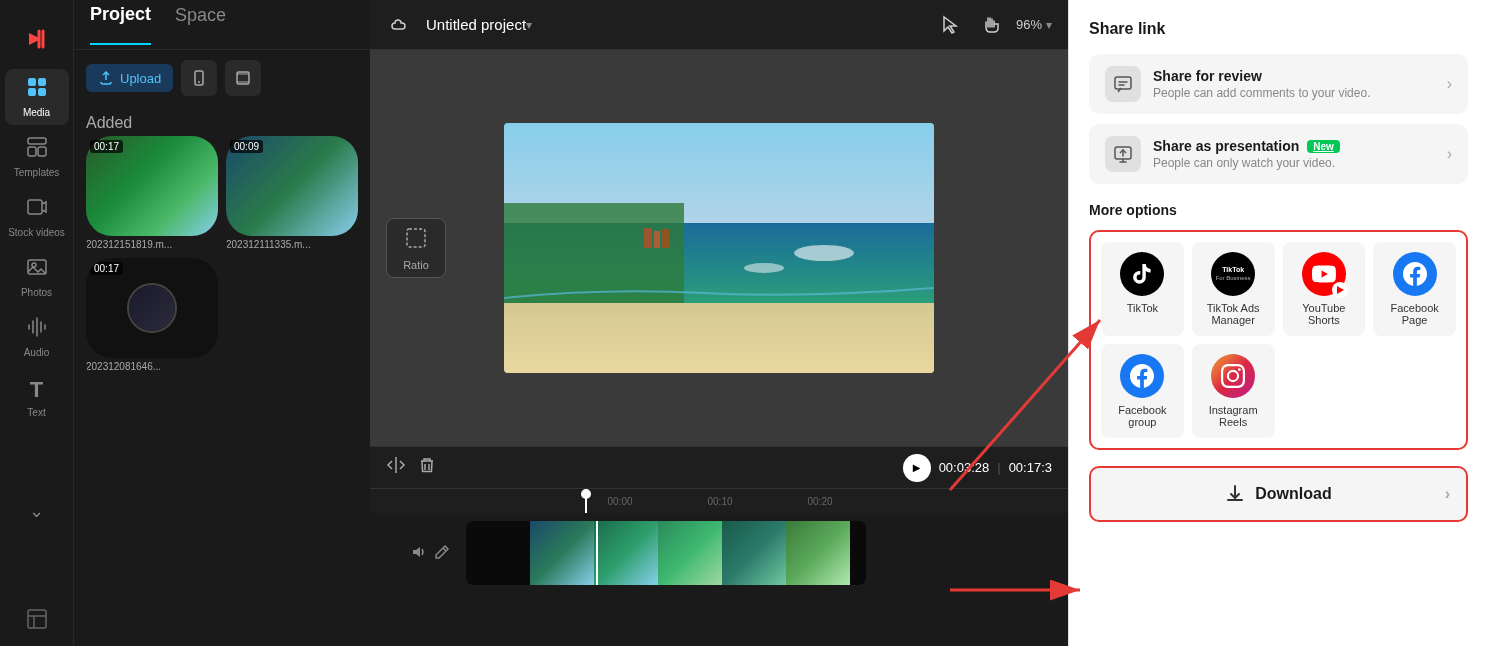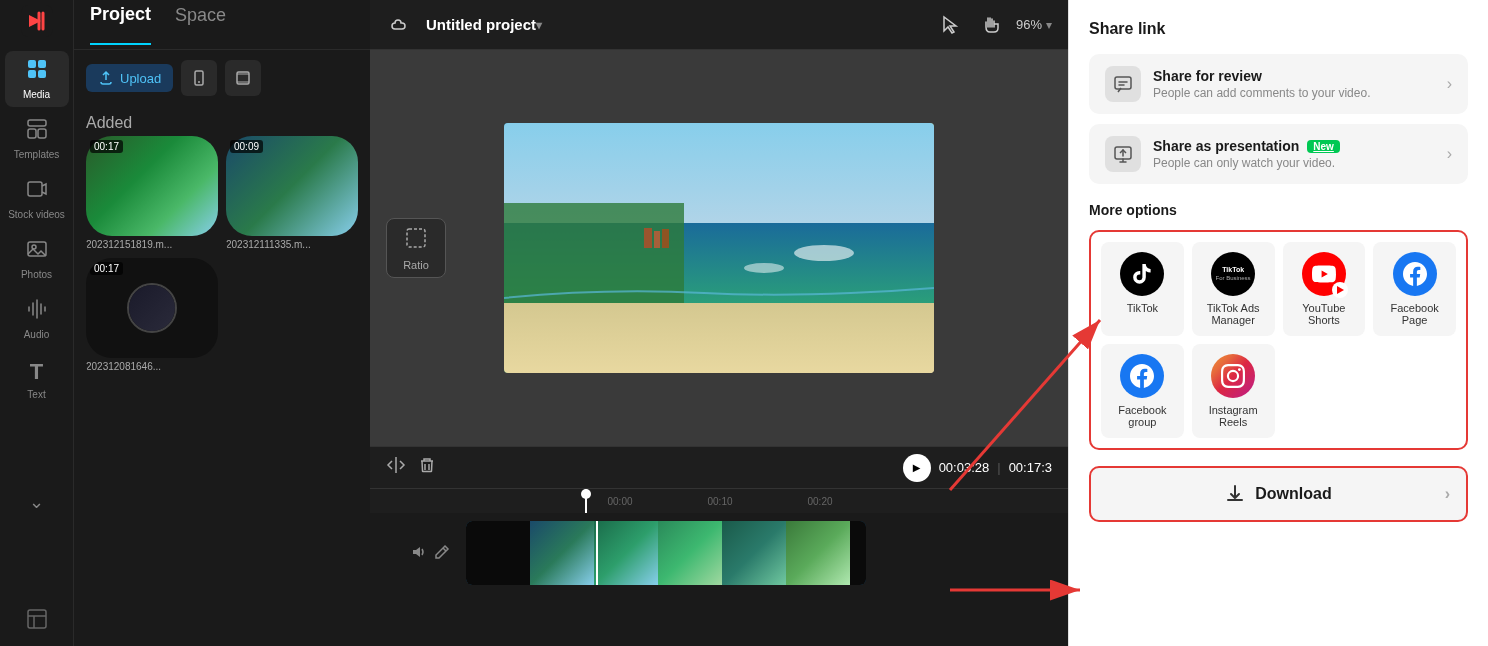--- a/index.html
+++ b/index.html
@@ -6,21 +6,21 @@
     body { width: 1488px; height: 646px; overflow: hidden; font-family: -apple-system, BlinkMacSystemFont, 'Segoe UI', sans-serif; background: #1a1a1a; display: flex; }
 
     
     .sidebar {
       width: 74px;
       height: 646px;
       background: #1a1a1a;
       display: flex;
       flex-direction: column;
       align-items: center;
-      padding-top: 3px;
+      padding-top: 21px;
       gap: 4px;
       border-right: 1px solid #2a2a2a;
     }
     .sidebar-logo {
       width: 36px;
       height: 36px;
       margin-bottom: 8px;
       display: flex; align-items: center; justify-content: center;
     }
     .sidebar-item {
@@ -156,21 +156,21 @@
       height: 50px;
       background: #1e1e1e;
       display: flex;
       align-items: center;
       padding: 0 16px;
       gap: 12px;
       border-bottom: 1px solid #333;
     }
     .project-title-area {
       display: flex; align-items: center; 
-      font-size: 15px; color: #fff; font-weight: 700;
+      font-size: 15px; color: #fff; font-weight: 400;
       cursor: pointer;
       justify-content: space-between;
     }
     .header-spacer { flex: 1; }
     .header-btn {
       background: none; border: none; color: #ccc;
       font-size: 18px; cursor: pointer; padding: 4px;
       display: flex; align-items: center;
     }
     .zoom-btn {

